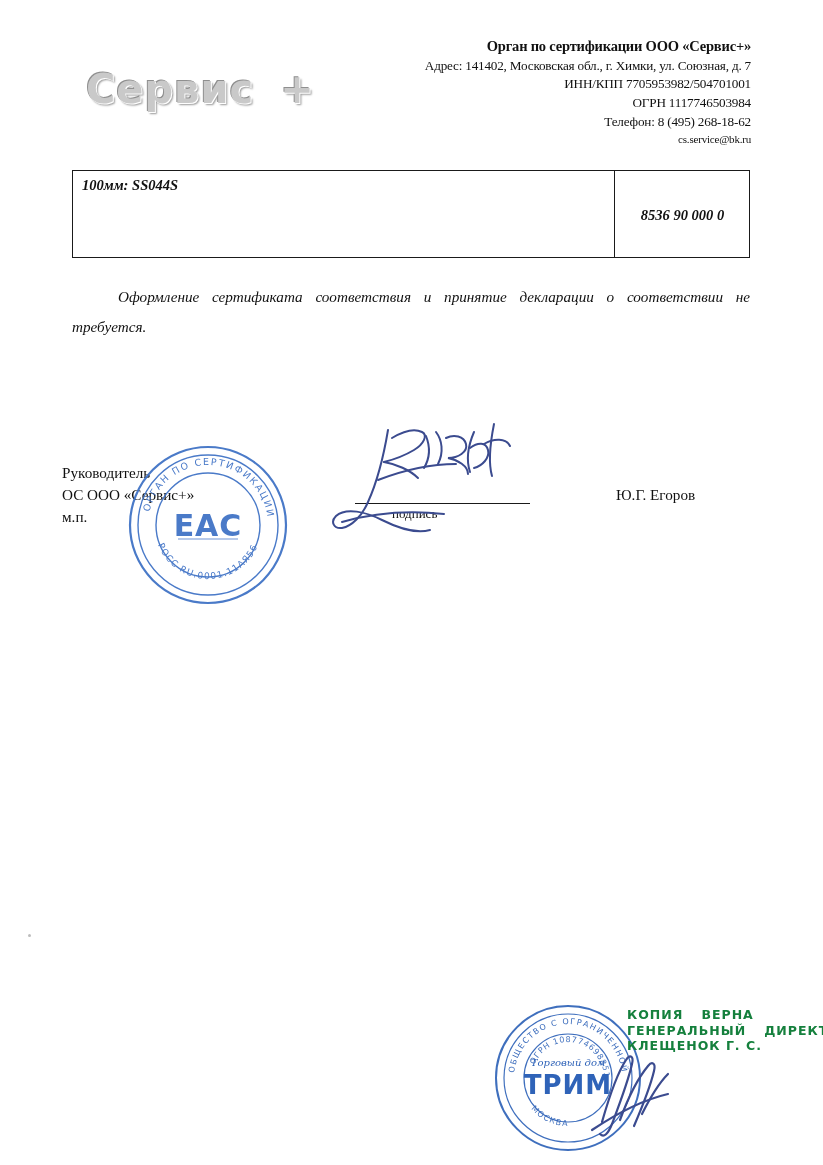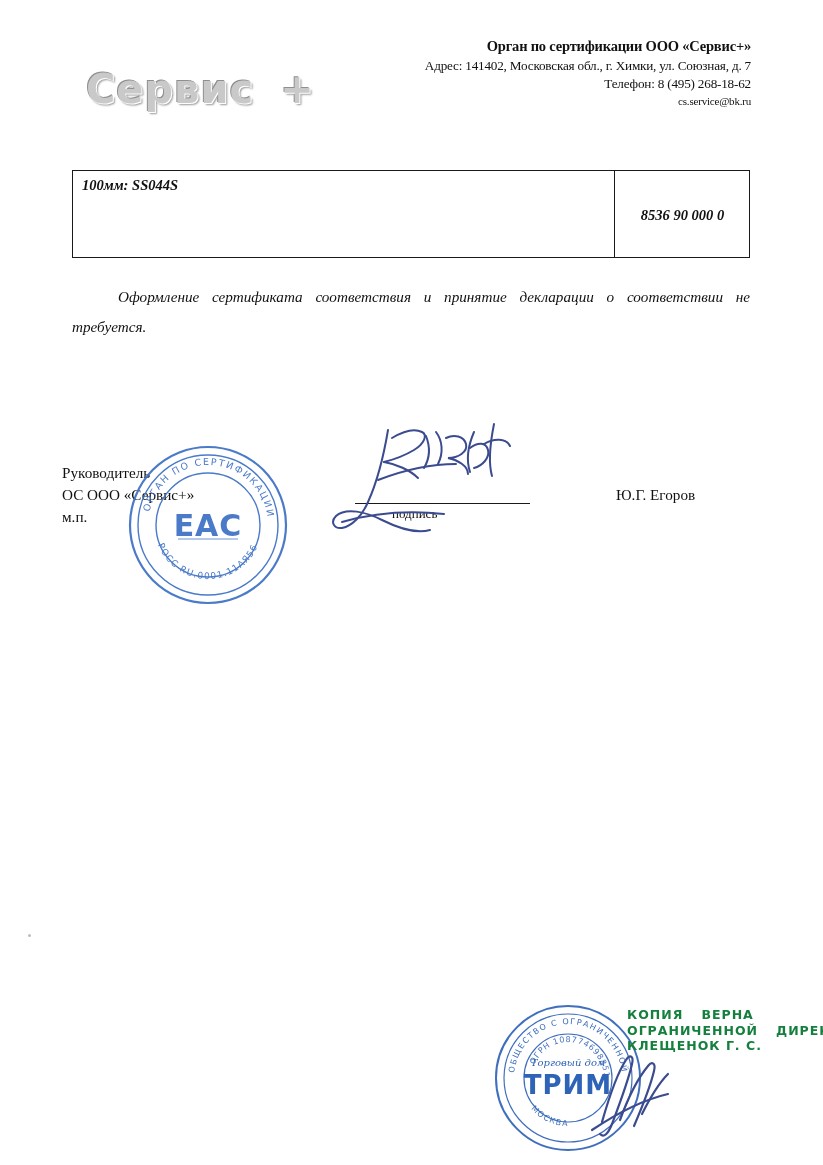--- a/index.html
+++ b/index.html
@@ -220,20 +220,22 @@
 
   <div class="header">
 
     <div class="logo">
       <span>Сервис</span><span class="plus">+</span>
     </div>
 
     <div class="org-block">
       <div class="org-title">Орган по сертификации ООО «Сервис+»</div>
       <div class="org-line">Адрес: 141402, Московская обл., г. Химки, ул. Союзная, д. 7</div>
+      <div class="org-line">ИНН/КПП 7705953982/504701001</div>
+      <div class="org-line">ОГРН 1117746503984</div>
       <div class="org-line">Телефон: 8 (495) 268-18-62</div>
       <div class="org-line email">cs.service@bk.ru</div>
     </div>
   </div>
 
   <div class="table">
     <div class="col-sep"></div>
     <div class="cell-left">100мм: SS044S</div>
     <div class="cell-right">8536 90 000 0</div>
   </div>
@@ -328,19 +330,19 @@
         <path d="M100,128 C124,112 150,98 176,92"></path>
       </g>
     </svg>
   </div>
 
   <div class="kopia-text">
     <div class="kopia-row">
       <span>КОПИЯ</span><span class="sp"></span><span>ВЕРНА</span>
     </div>
     <div class="kopia-row">
-      <span>ОГРАНИЧЕННОЙ</span><span class="sp"></span><span>ДИРЕКТОР</span>
+      <span>ГЕНЕРАЛЬНЫЙ</span><span class="sp"></span><span>ДИРЕКТОР</span>
     </div>
     <div class="kopia-row">КЛЕЩЕНОК Г. С.</div>
   </div>
 
   <div class="speck"></div>
 </div>
 
 </body></html>

